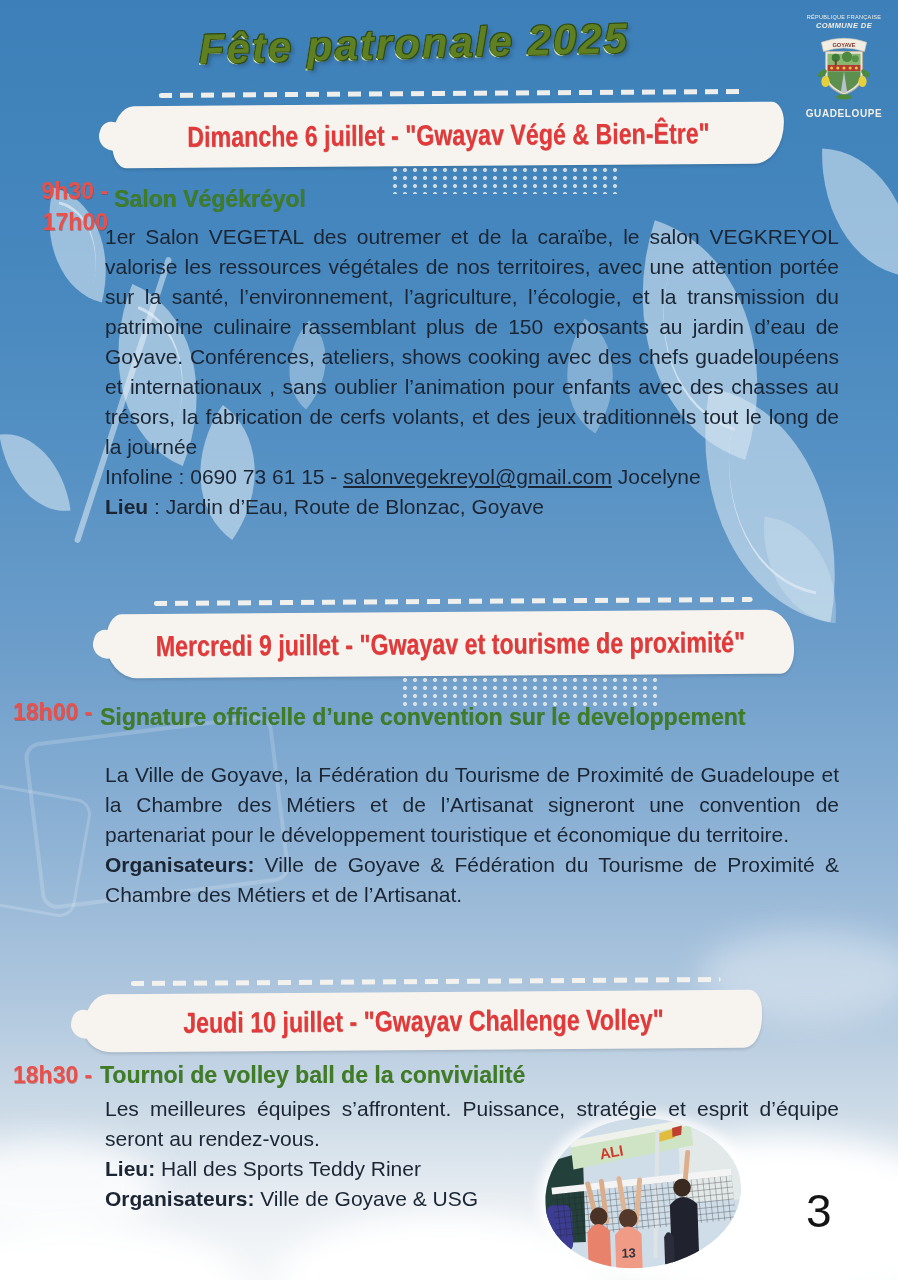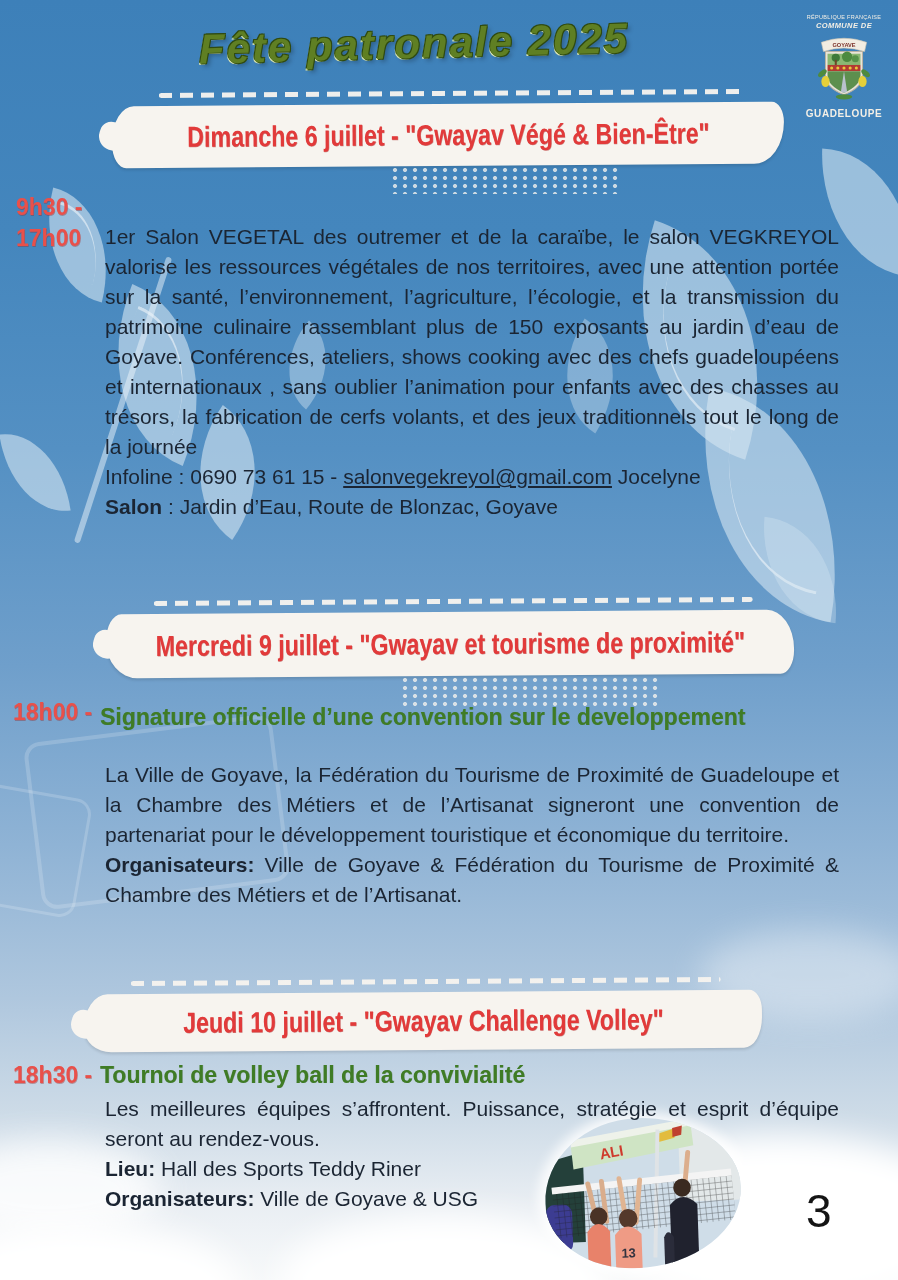--- a/index.html
+++ b/index.html
@@ -56,21 +56,21 @@
   .banner2{ left:106px; top:612px; width:688px; height:64px; border-radius:16px 28px 14px 32px / 28px 40px 24px 38px; }
   .banner3{ left:84px; top:992px; width:678px; height:58px; border-radius:26px 14px 20px 30px / 38px 22px 34px 26px; }
 
   .splatter{ position:absolute; z-index:4; opacity:.85;
     background-image:radial-gradient(rgba(247,244,239,.9) 2px, transparent 2.6px);
     background-size:10px 8px; }
 
   
   .time{ position:absolute; color:#e9504a; font-weight:bold; font-size:23px; z-index:5;
          text-shadow:.5px .5px 0 rgba(150,40,40,.4); }
-  .time1{ left:16px; top:192px; width:92px; text-align:left; line-height:31px; }
+  .time1{ left:16px; top:176px; width:92px; text-align:right; line-height:31px; }
   .time2{ left:13px; top:699px; }
   .time3{ left:13px; top:1062px; }
 
   .heading{ position:absolute; color:#3f7c25; font-weight:bold; font-size:23px; z-index:5;
             white-space:nowrap; text-shadow:.4px .4px 0 rgba(30,70,15,.35); }
   .h1{ left:114px; top:186px; }
   .h2{ left:100px; top:699px; line-height:37px; }
   .h2 .line2{ display:block; padding-left:18px; }
   .h3{ left:100px; top:1062px; }
 
@@ -155,28 +155,29 @@
 
   <div class="banner banner1">
     <span class="txt">Dimanche 6 juillet  - "Gwayav Végé &amp; Bien-Être"</span>
   </div>
   <div class="splatter" style="left:390px;top:166px;width:230px;height:28px;"></div>
 
   <div class="time time1">
     <div>9h30 -</div>
     <div>17h00</div>
   </div>
+  <div class="heading h1">Salon Végékréyol</div>
 
   <div class="flow flow1">
     <p class="justified">1er Salon VEGETAL des outremer et de la caraïbe, le salon VEGKREYOL valorise les ressources végétales de nos territoires, avec une attention portée sur la santé, l’environnement, l’agriculture, l’écologie, et la transmission du patrimoine culinaire rassemblant plus de 150 exposants au jardin d’eau de Goyave. Conférences, ateliers, shows cooking avec des chefs guadeloupéens et internationaux , sans oublier l’animation pour enfants avec des chasses au trésors, la fabrication de cerfs volants, et des jeux traditionnels tout le long de la journée</p>
     <div>
       <span>Infoline : 0690 73 61 15 - </span><span class="email-link">salonvegekreyol@gmail.com</span><span> Jocelyne</span>
     </div>
     <div>
-      <span class="bold">Salon</span><span> : Jardin d’Eau, Route de Blonzac, Goyave</span>
+      <span class="bold">Lieu</span><span> : Jardin d’Eau, Route de Blonzac, Goyave</span>
     </div>
   </div>
 
   <div class="banner banner2">
     <span class="txt">Mercredi 9 juillet  - "Gwayav et tourisme de proximité"</span>
   </div>
   <div class="splatter" style="left:400px;top:676px;width:260px;height:30px;"></div>
 
   <div class="time time2">18h00 -</div>
   <div class="heading h2">

